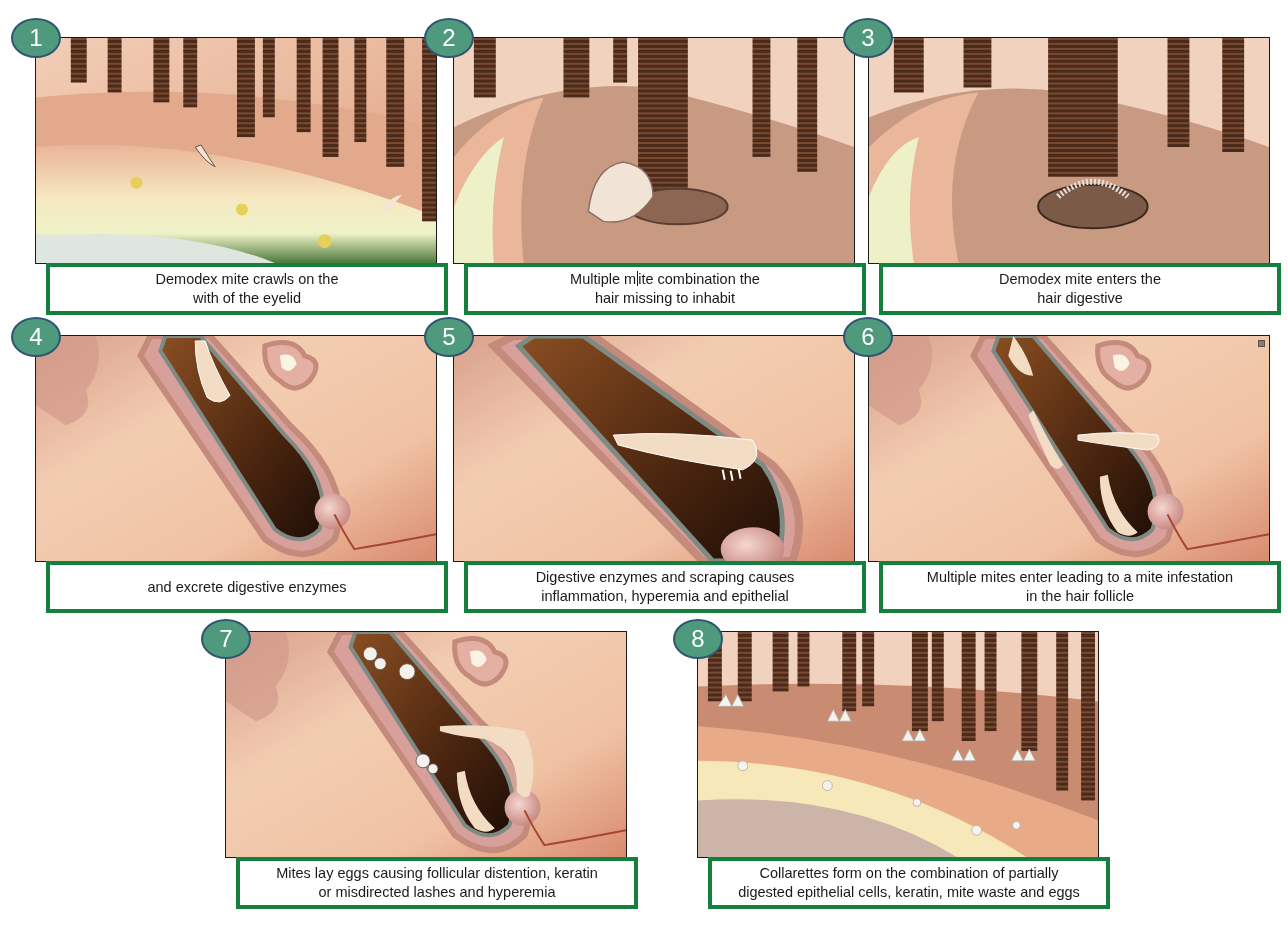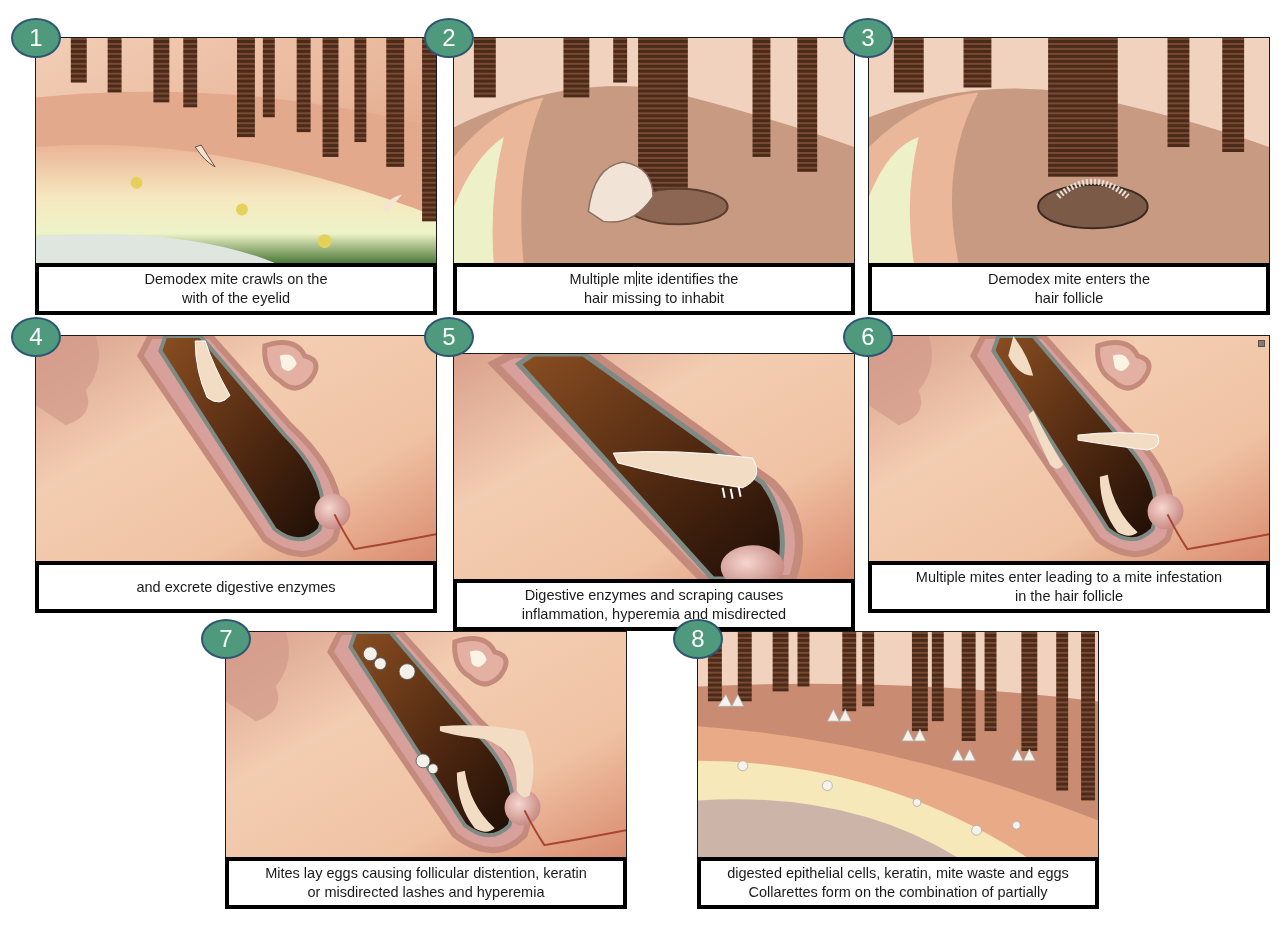--- a/index.html
+++ b/index.html
@@ -1,20 +1,20 @@
 <!DOCTYPE html>
 <html><head>
 <meta charset="utf-8">
 <style>
   html, body { margin:0; padding:0; background:#ffffff; }
   body { width:1288px; height:932px; position:relative; overflow:hidden; font-family:"Liberation Sans", sans-serif; }
   .panel { position:absolute; }
   .panel .img { position:absolute; left:0; top:0; width:402px; height:227px; border:1px solid #1a1a1a; box-sizing:border-box; overflow:hidden; }
   .panel .img svg { display:block; width:100%; height:100%; }
-  .panel .caption { position:absolute; left:0; top:226px; width:402px; height:52px; border:4px solid #000000; box-sizing:border-box; background:#fff; display:flex; flex-direction:column; align-items:center; justify-content:center; text-align:center; color:#1a1a1a; font-size:14.5px; line-height:19px; }
+  .panel .caption { position:absolute; left:11px; top:226px; width:402px; height:52px; border:4px solid #15803d; box-sizing:border-box; background:#fff; display:flex; flex-direction:column; align-items:center; justify-content:center; text-align:center; color:#1a1a1a; font-size:14.5px; line-height:19px; }
   .badge { position:absolute; width:50px; height:40px; border-radius:50%; background:#4f9a7c; border:2px solid #2e5571; box-sizing:border-box; color:#ffffff; font-size:24px; display:flex; align-items:center; justify-content:center; z-index:5; }
   .cursor-mark { display:inline-block; width:1px; height:15px; background:#1a1a1a; vertical-align:-2px; margin:0 0.5px; }
   .corner-icon { position:absolute; right:4px; top:4px; width:7px; height:7px; background:#8a7a70; border:1px solid #5c4f48; box-sizing:border-box; }
 </style>
 </head>
 <body>
 
 <svg width="0" height="0" style="position:absolute">
   <defs>
     <linearGradient id="bgSkin" x1="0" y1="0" x2="1" y2="1">
@@ -102,21 +102,21 @@
         <rect x="160" y="0" width="14" height="45"></rect>
         <rect x="185" y="0" width="50" height="170"></rect>
         <rect x="300" y="0" width="18" height="120"></rect>
         <rect x="345" y="0" width="20" height="135"></rect>
       </g>
       <ellipse cx="225" cy="170" rx="50" ry="18" fill="#8c6652" stroke="#5a3e30" stroke-width="2"></ellipse>
       <path d="M135 175 Q140 130 170 125 Q200 130 200 160 Q180 190 150 185 Z" fill="#f1e3d6" stroke="#8a7060" stroke-width="1.5"></path>
     </svg>
   </div>
   <div class="caption">
-    <span><span>Multiple m</span><span class="cursor-mark"></span><span>ite identifies the</span></span>
+    <span><span>Multiple m</span><span class="cursor-mark"></span><span>ite combination the</span></span>
     <span>hair missing to inhabit</span>
   </div>
 </div>
 <div class="badge" style="left:424px; top:18px;">2</div>
 
 <div class="panel" style="left:868px; top:37px; width:356px; height:278px;">
   <div class="img">
     <svg viewBox="0 0 402 227" preserveAspectRatio="none">
       <rect width="402" height="227" fill="#f0d2bf"></rect>
       <path d="M0 80 Q100 40 200 55 Q320 80 402 110 L402 227 L0 227 Z" fill="#c99a82"></path>
@@ -128,21 +128,21 @@
         <rect x="180" y="0" width="70" height="140"></rect>
         <rect x="300" y="0" width="22" height="110"></rect>
         <rect x="355" y="0" width="22" height="115"></rect>
       </g>
       <ellipse cx="225" cy="170" rx="55" ry="22" fill="#7b5a48" stroke="#3a2a20" stroke-width="2"></ellipse>
       <path d="M190 160 Q225 130 260 160" fill="none" stroke="#e8e0d8" stroke-width="6" stroke-dasharray="2 2"></path>
     </svg>
   </div>
   <div class="caption">
     <span>Demodex mite enters the</span>
-    <span>hair follicle</span>
+    <span>hair digestive</span>
   </div>
 </div>
 <div class="badge" style="left:843px; top:18px;">3</div>
 
 <svg width="0" height="0" style="position:absolute">
   <defs>
     <symbol id="follicle" viewBox="0 0 402 227">
       <rect width="402" height="227" fill="url(#bgTissue)"></rect>
       <path d="M0 0 L60 0 Q70 30 50 55 Q60 80 30 90 L0 70 Z" fill="#d19a8a" opacity="0.7"></path>
       <path d="M230 10 Q260 0 270 20 Q290 25 275 45 Q260 60 245 45 Q228 35 230 10 Z" fill="#e4b0a4" stroke="#c48a7c" stroke-width="5"></path>
@@ -161,34 +161,34 @@
       <use href="#follicle"></use>
       <path d="M170 5 Q178 30 195 60 Q185 72 172 62 Q160 35 160 5 Z" fill="#f2dcc4" stroke="#fff" stroke-width="1"></path>
     </svg>
   </div>
   <div class="caption">
     <span>and excrete digestive enzymes</span>
   </div>
 </div>
 <div class="badge" style="left:11px; top:317px;">4</div>
 
-<div class="panel" style="left:453px; top:335px; width:402px; height:278px;margin-top:18px;">
+<div class="panel" style="left:453px; top:335px; width:402px; height:278px;">
   <div class="img">
     <svg viewBox="0 0 402 227" preserveAspectRatio="none">
       <rect width="402" height="227" fill="url(#bgTissue)"></rect>
       <path d="M60 0 L140 0 L320 130 Q360 170 340 227 L250 227 L40 10 Z" fill="#d8a09a" stroke="#c48a7c" stroke-width="8"></path>
       <path d="M80 0 L130 0 L310 130 Q340 170 325 227 L260 227 L65 10 Z" fill="url(#follicleInner)" stroke="#7e8a84" stroke-width="5"></path>
       <ellipse cx="300" cy="215" rx="32" ry="22" fill="url(#bulbGrad)"></ellipse>
       <path d="M160 100 Q220 95 300 105 Q312 125 290 135 Q220 125 165 110 Z" fill="#f2dcc4" stroke="#fff" stroke-width="1"></path>
       <path d="M270 135 l2 10 M278 136 l2 10 M286 134 l2 10" stroke="#fff" stroke-width="2"></path>
     </svg>
   </div>
   <div class="caption">
     <span>Digestive enzymes and scraping causes</span>
-    <span>inflammation, hyperemia and misdirected</span>
+    <span>inflammation, hyperemia and epithelial</span>
   </div>
 </div>
 <div class="badge" style="left:424px; top:317px;">5</div>
 
 <div class="panel" style="left:868px; top:335px; width:430px; height:278px;">
   <div class="img">
     <svg viewBox="0 0 402 227" preserveAspectRatio="none">
       <use href="#follicle"></use>
       <path d="M145 0 Q160 20 165 40 Q150 40 140 20 Z" fill="#f2dcc4"></path>
       <path d="M210 100 Q250 95 290 100 Q295 112 280 115 Q240 110 210 105 Z" fill="#f2dcc4" stroke="#fff" stroke-width="1"></path>
@@ -257,17 +257,17 @@
         <path d="M315 130 l6 -12 l6 12 l6 -12 l6 12 Z"></path>
         <circle cx="45" cy="135" r="5"></circle>
           <circle cx="130" cy="155" r="5"></circle>
         <circle cx="220" cy="172" r="4"></circle>
           <circle cx="280" cy="200" r="5"></circle>
           <circle cx="320" cy="195" r="4"></circle>
       </g>
     </svg>
   </div>
   <div class="caption">
+    <span>Collarettes form on the combination of partially</span>
     <span>digested epithelial cells, keratin, mite waste and eggs</span>
-    <span>Collarettes form on the combination of partially</span>
   </div>
 </div>
 <div class="badge" style="left:673px; top:619px;">8</div>
 
 </body></html>

